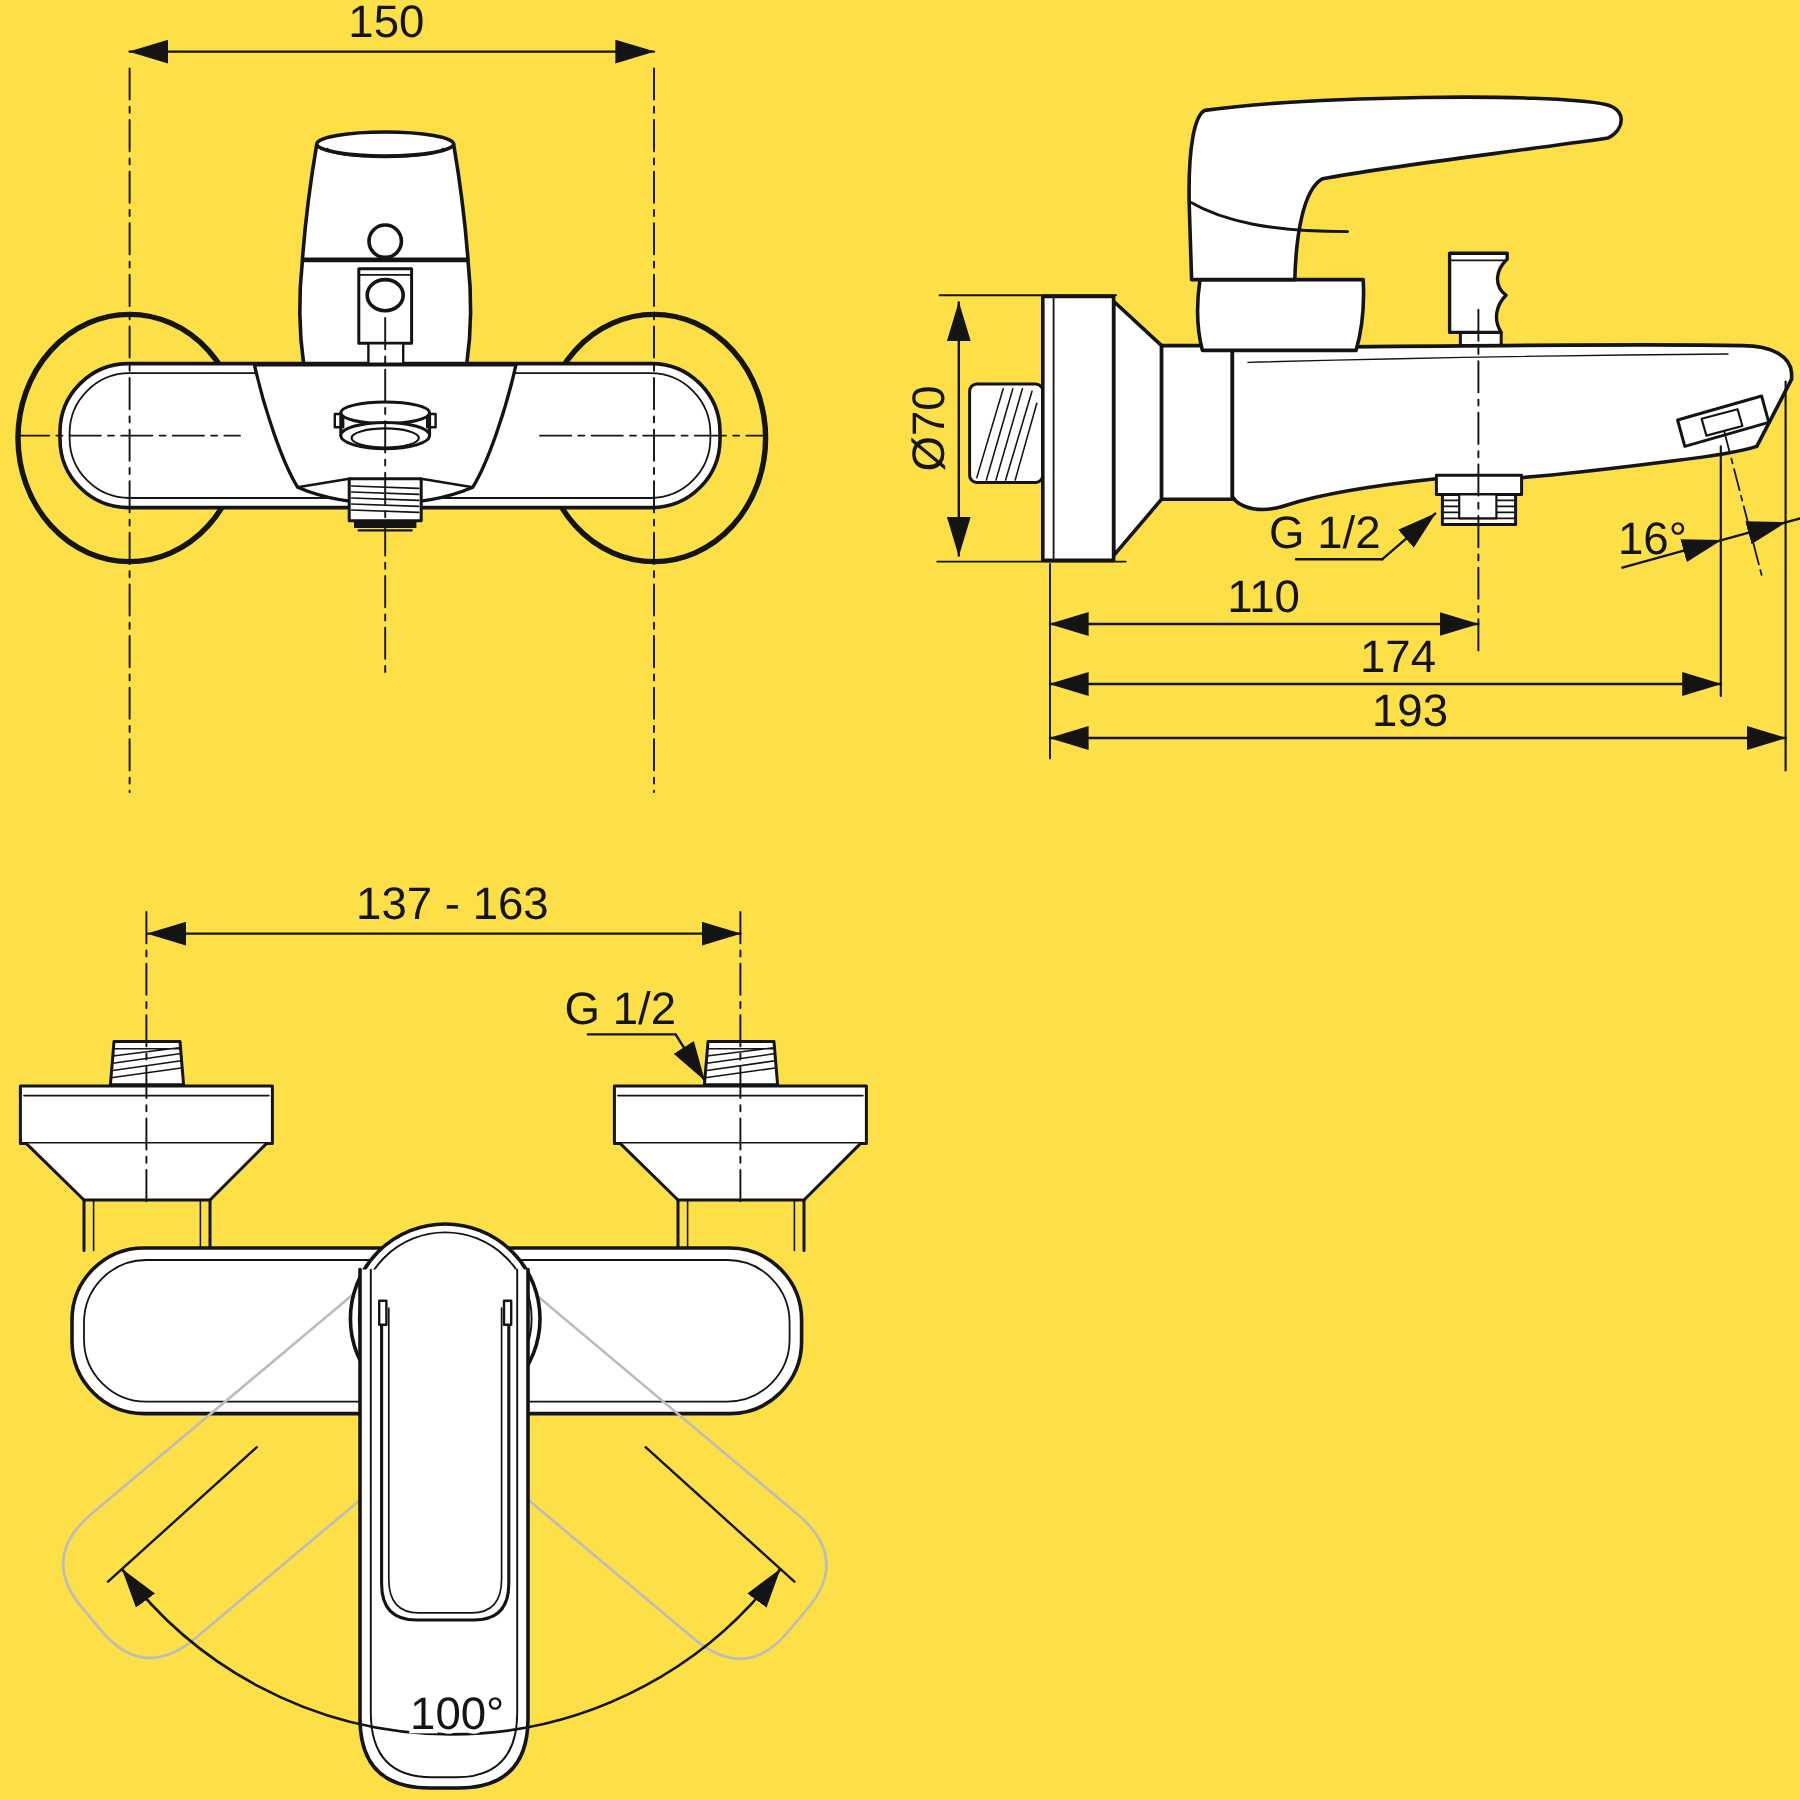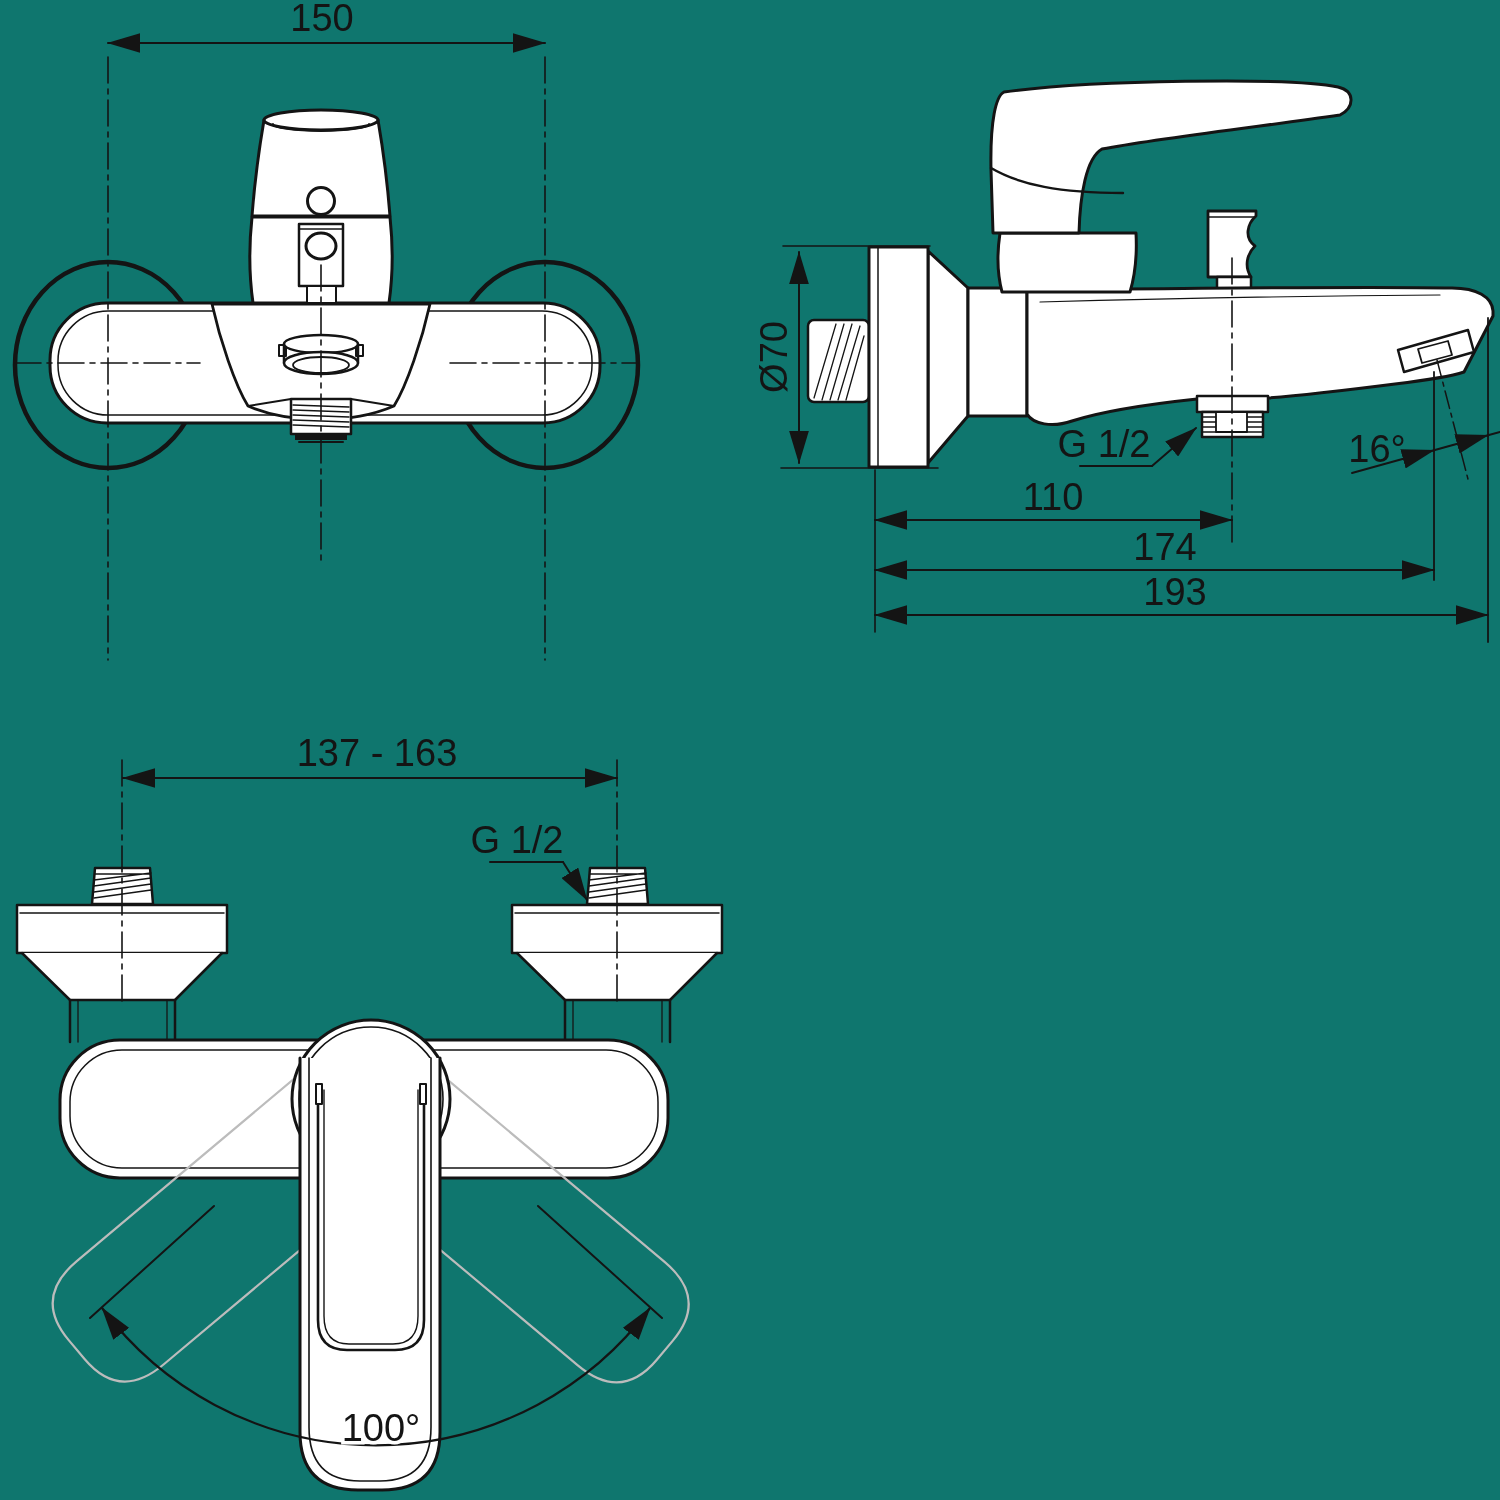--- a/index.html
+++ b/index.html
@@ -1,16 +1,16 @@
 <!DOCTYPE html>
 <html><head>
 <meta charset="utf-8">
 <style>
   html,body{margin:0;padding:0;background:#ffffff;}
-  .canvas{width:1500px;height:1500px;background:#0f766e;position:relative;overflow:hidden;}
+  .canvas{width:1500px;height:1500px;background:#fde047;position:relative;overflow:hidden;}
   svg{display:block;}
   text.dim{font:38px "Liberation Sans", sans-serif;fill:#141414;}
   .halo{paint-order:stroke;stroke:#ffffff;stroke-width:7px;}
 </style>
 </head>
 <body>
 
 <div class="canvas">
 <svg width="1500" height="1500" viewBox="0 0 1500 1500">
   <defs>

